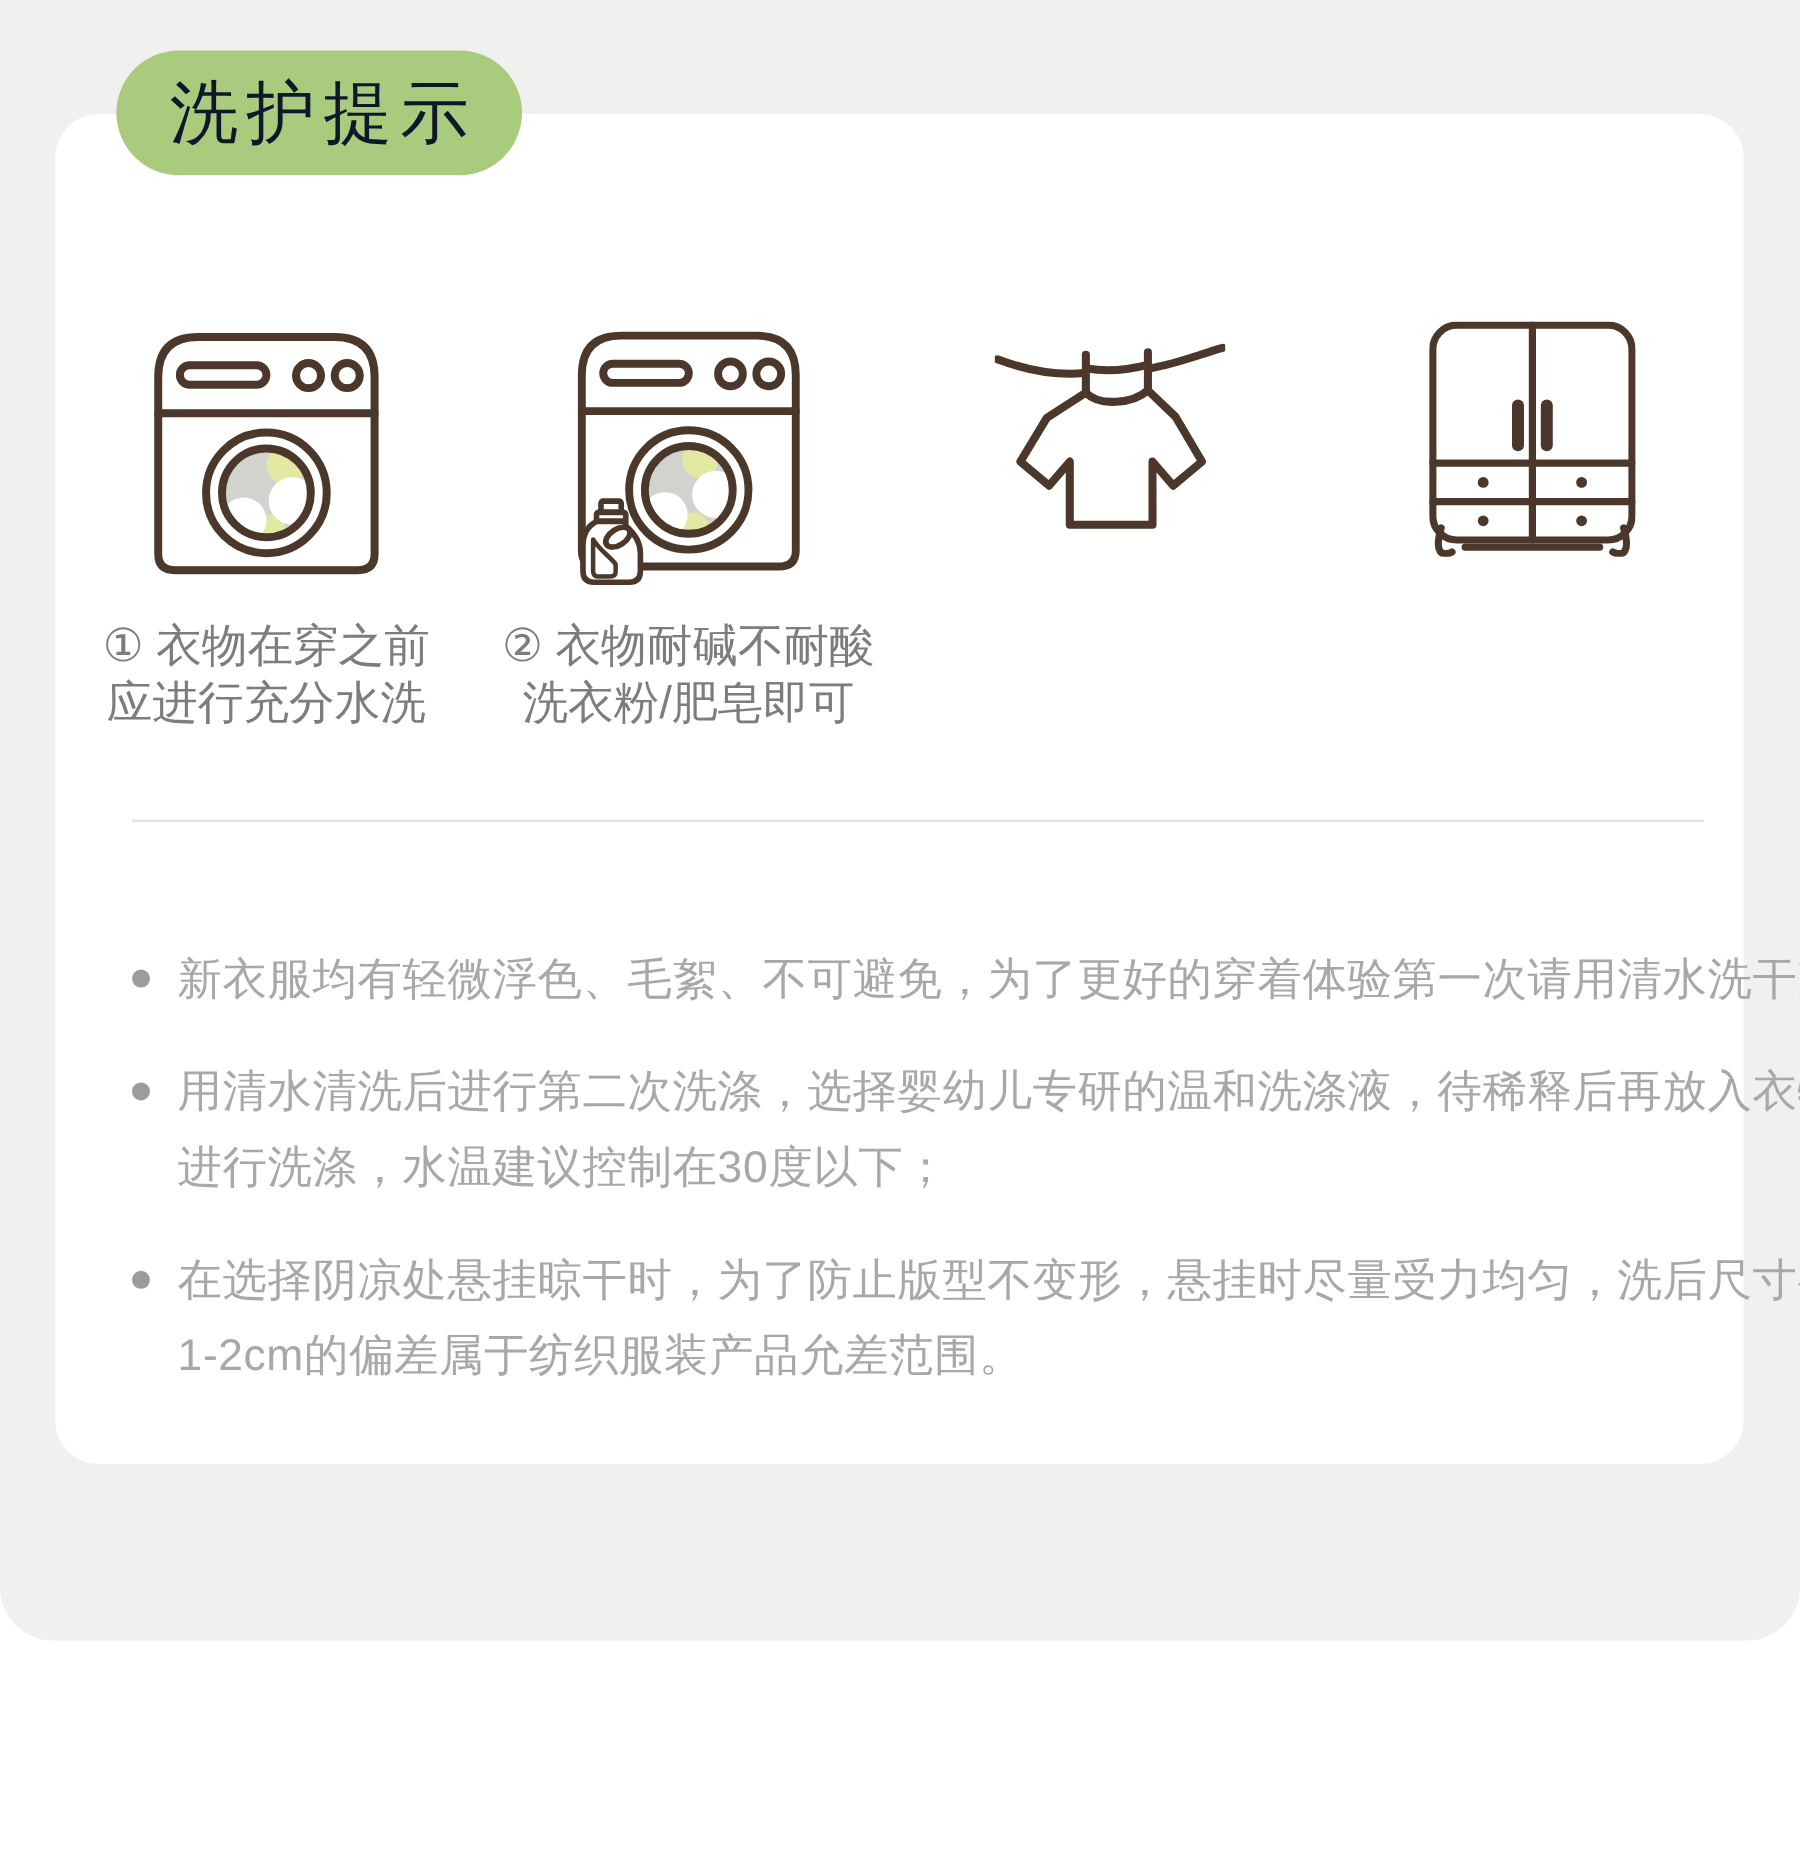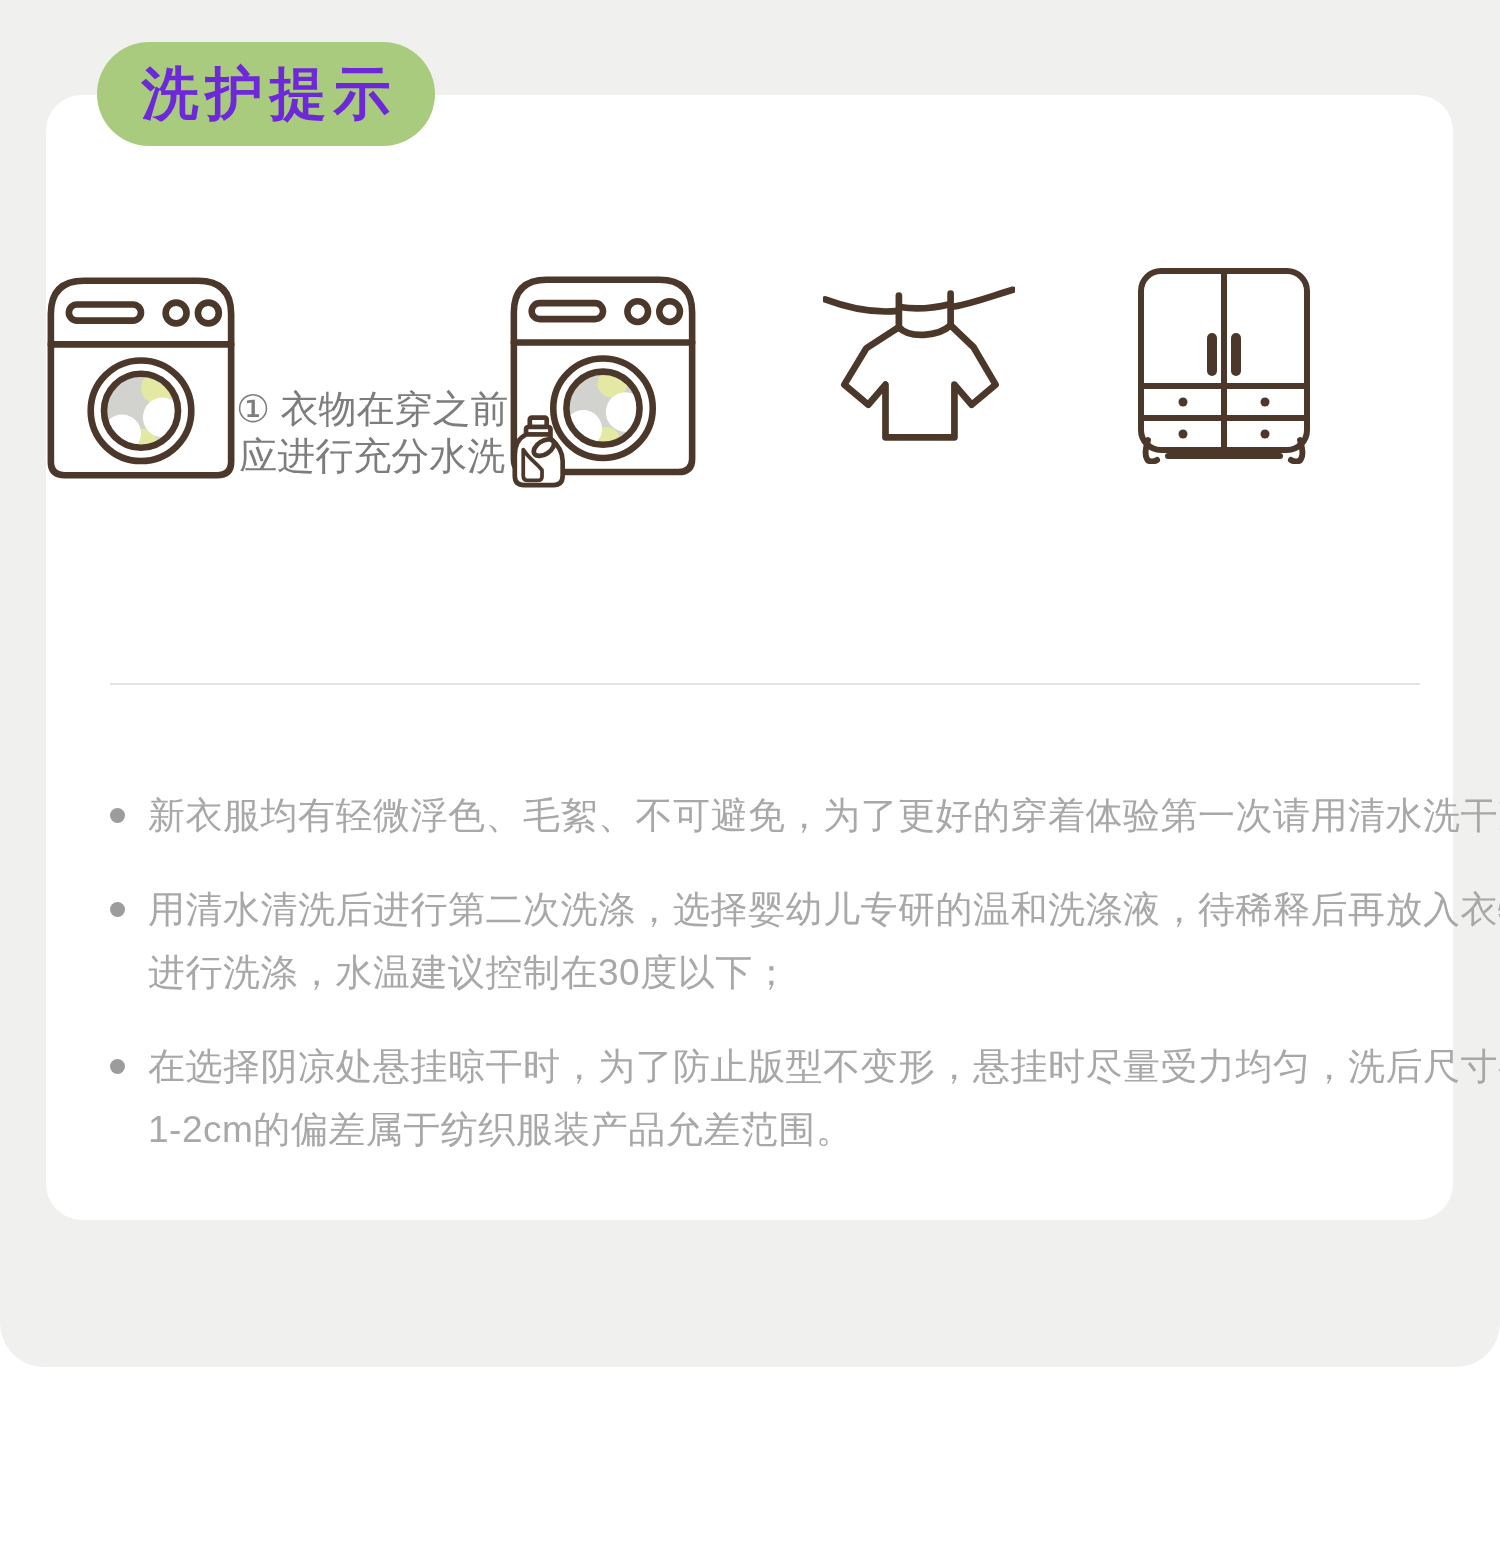--- a/index.html
+++ b/index.html
@@ -15,40 +15,39 @@
     width:1500px;height:1367px;
     background:#f0f0ee;
     border-radius:0 0 44px 44px;
   }
   .badge{
     position:absolute;left:97px;top:42px;
     width:338px;height:104px;
     background:#a9cb7d;
     border-radius:52px;
     display:flex;align-items:center;justify-content:center;
-    color:#6d28d9;font-size:57px;letter-spacing:7px;
+    color:#0f172a;font-size:57px;letter-spacing:7px;
     padding-left:7px;box-sizing:border-box;
     z-index:3;
-    font-weight:bold;
   }
   .card{
     position:absolute;left:46px;top:95px;
     width:1407px;height:1125px;
     background:#ffffff;
     border-radius:36px;
     z-index:2;
   }
   .icons-row{
     position:absolute;top:160px;left:0;
     width:100%;
     display:flex;
   }
   .care-col{
     flex:1;
-    display:flex;flex-direction:row;align-items:flex-end;
+    display:flex;flex-direction:column;align-items:center;
   }
   .icon-box{
     height:225px;
     display:flex;align-items:flex-end;justify-content:center;
   }
   .ic{display:block;}
   .ic-m2{margin-bottom:-8px;}
   .ic-shirt{margin-bottom:36px;}
   .ic-ward{margin-bottom:16px;}
   .caption{
@@ -146,20 +145,22 @@
             <circle cx="100" cy="142" r="39"></circle>
             <g stroke-width="5" fill="#ffffff">
               <rect x="22" y="152" width="18" height="10" rx="2"></rect>
               <rect x="18" y="162" width="26" height="8" rx="2"></rect>
               <path d="M 18 170 C 10 174, 6 182, 6 192 V 214 Q 6 224 16 224 H 47 Q 57 224 57 214 V 198 C 57 188, 51 180, 44 174 V 170 Z"></path>
               <ellipse cx="37" cy="184" rx="12" ry="7" transform="rotate(-33 37 184)"></ellipse>
               <path d="M 15 186 C 21 196, 29 200, 35 208 V 215 Q 35 219 30 219 H 20 Q 15 219 15 214 Z" stroke-width="4"></path>
             </g>
           </svg>
         </div>
+        <div class="caption">② 衣物耐碱不耐酸
+洗衣粉/肥皂即可</div>
       </div>
 
       <div class="care-col">
         <div class="icon-box">
           <svg class="ic ic-shirt" width="192" height="158" viewBox="0 0 200 165" fill="none" stroke="#4b382a" stroke-width="7" stroke-linecap="round" stroke-linejoin="round">
             <path d="M 2 14 C 34 26, 58 28, 78 26"></path>
             <path d="M 134 22 C 158 18, 180 9, 198 4"></path>
             <path d="M 79 10 V 44"></path>
             <path d="M 133 8 V 42"></path>
             <path d="M 80 22 C 98 25, 116 23, 132 19"></path>

